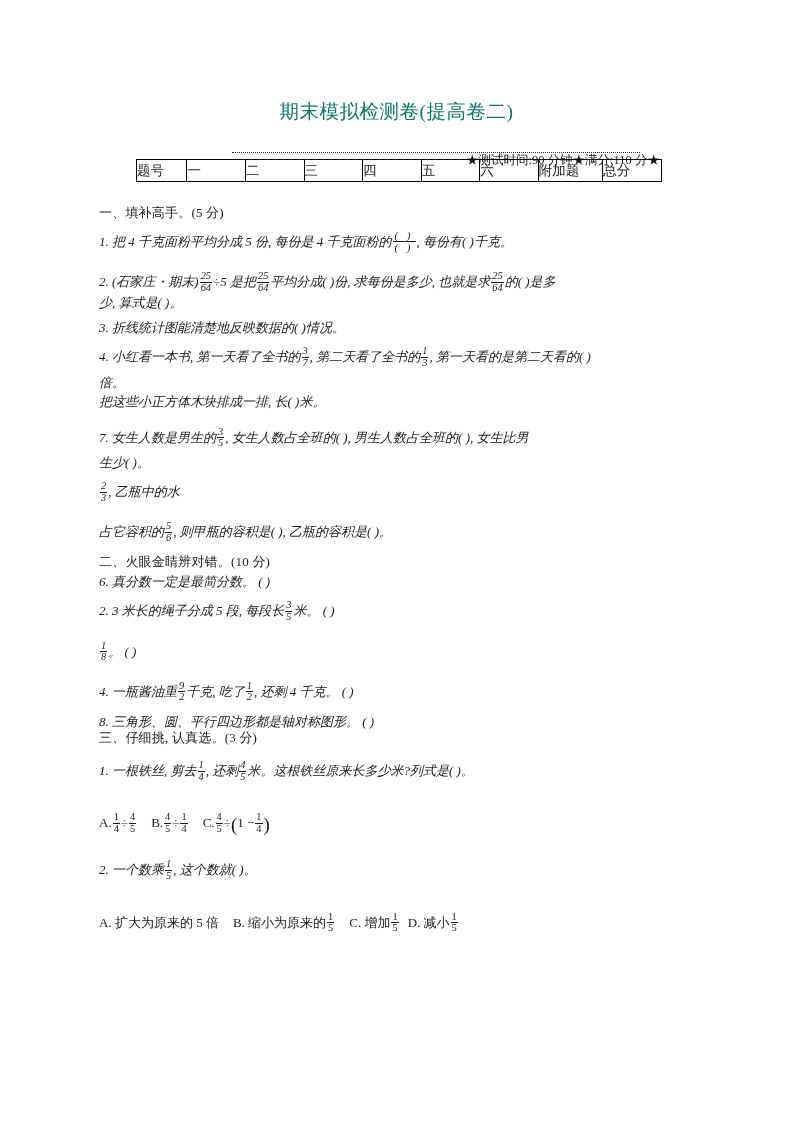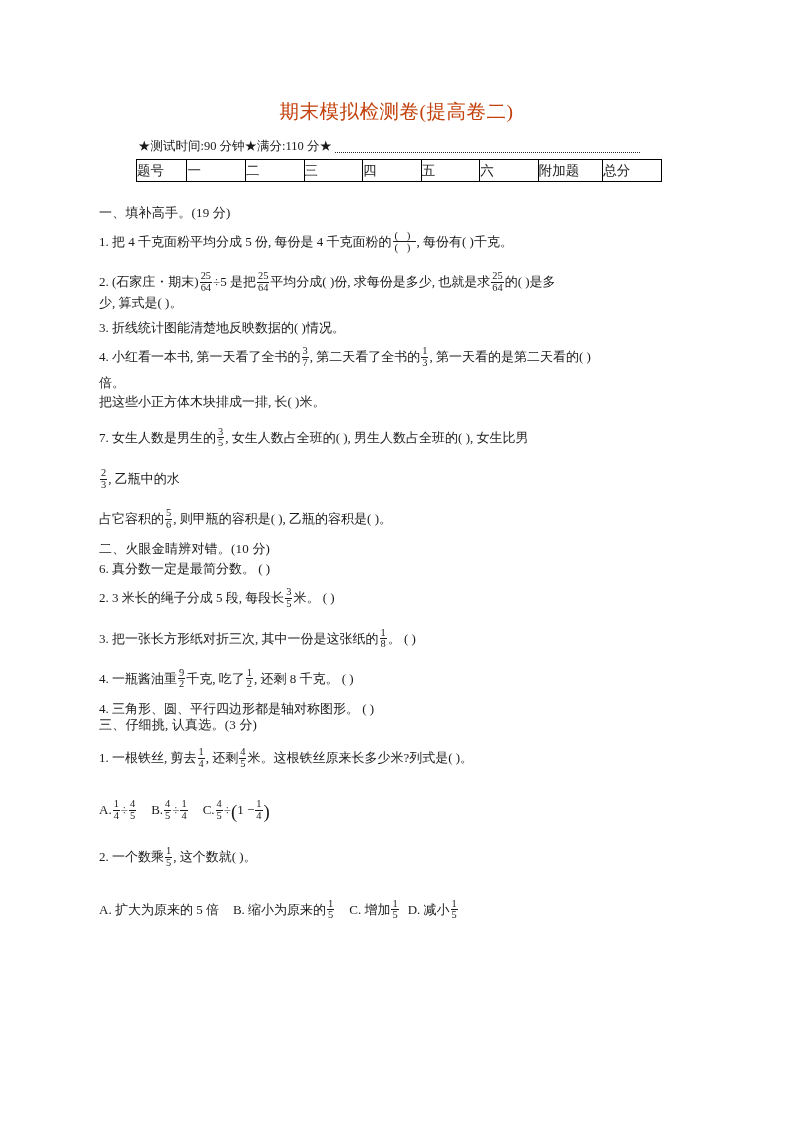--- a/index.html
+++ b/index.html
@@ -23,42 +23,42 @@
   }
 
   
   .doc-title {
     position: absolute;
     left: 0; top: 98px;
     width: 793px;
     text-align: center;
     font-size: 19.5px;
     letter-spacing: 0.5px;
-    color: #c2410c;
+    color: #0f766e;
   }
 
   
   .starline-wrap {
     position: absolute;
     left: 136px; top: 138px;
     width: 526px;
     height: 20px;
   }
   .dotted-rule {
     position: absolute;
     left: 96px;
     top: 14px;
     width: 408px;
     border-top: 1px dotted #2b2b2b;
   }
   .starline {
     position: absolute;
-    left: 0; top: 0;
+    left: 0; top: 14px;
     width: 526px;
-    text-align: left;
+    text-align: right;
     font-size: 12.5px;
     background: transparent;
   }
   .starline span.txt {
     background: #ffffff;
     padding: 0 2px;
   }
 
   
   .score-table {
@@ -100,21 +100,21 @@
     margin: 0;
     padding: 0;
   }
 
   
   .gap-lg { height: 18px; }
   .gap-md { height: 12px; }
   .gap-sm { height: 7px; }
   .gap-xs { height: 3px; }
 
-  .ln { display: block; white-space: nowrap; }
+  .ln { display: block; white-space: nowrap; font-style: italic; }
 
   
   .frac {
     display: inline-block;
     vertical-align: -0.42em;
     text-align: center;
     font-size: 0.80em;
     line-height: 1.02;
     margin: 0 1px;
   }
@@ -182,21 +182,21 @@
         <td>五</td>
         <td>六</td>
         <td>附加题</td>
         <td>总分</td>
       </tr>
     </tbody>
   </table>
 
   <div class="content">
 
-    <div class="sec-head">一、填补高手。(19 分)</div>
+    <div class="sec-head">一、填补高手。(5 分)</div>
 
     <div class="gap-sm"></div>
 
     <div class="q">
       <span class="ln">
         <span>1. 把 4 千克面粉平均分成 5 份, 每份是 4 千克面粉的</span><span class="frac paren"><span class="num">( )</span><span class="den">( )</span></span><span>, 每份有(      )千克。</span>
       </span>
     </div>
 
     <div class="gap-lg"></div>
@@ -235,20 +235,21 @@
     <div class="gap-sm"></div>
 
 
     <div class="gap-md"></div>
 
     <div class="q">
       <span class="ln">
         <span>7. 女生人数是男生的</span><span class="frac"><span class="num">3</span><span class="den">5</span></span><span>, 女生人数占全班的(             ), 男生人数占全班的(      ), 女生比男</span>
       </span>
       <span class="gap-sm" style="display:block"></span>
+      <span class="ln">生少(      )。</span>
     </div>
 
     <div class="gap-md"></div>
 
     <div class="q">
       <span class="ln">
         <span class="frac"><span class="num">2</span><span class="den">3</span></span><span>, 乙瓶中的水</span>
       </span>
       <span class="gap-lg" style="display:block"></span>
       <span class="ln">
@@ -271,36 +272,36 @@
     <div class="q">
       <span class="ln">
         <span>2. 3 米长的绳子分成 5 段, 每段长</span><span class="frac"><span class="num">3</span><span class="den">5</span></span><span>米。      (      )</span>
       </span>
     </div>
 
     <div class="gap-lg"></div>
 
     <div class="q">
       <span class="ln">
-        <span>3. 把一张长方形纸对折三次, 其中一份是这张纸的</span><span class="frac"><span class="num">1</span><span class="den">8</span></span><span>。      (      )</span>
-      </span>
-    </div>
-
-    <div class="gap-lg"></div>
-
-    <div class="q">
-      <span class="ln">
-        <span>4. 一瓶酱油重</span><span class="frac"><span class="num">9</span><span class="den">2</span></span><span>千克, 吃了</span><span class="frac"><span class="num">1</span><span class="den">2</span></span><span>, 还剩 8 千克。 (      )</span>
-      </span>
-    </div>
-
-    <div class="gap-md"></div>
-
-    <div class="q">
-      <span class="ln">4. 三角形、圆、平行四边形都是轴对称图形。       (      )</span>
+        <span class="frac"><span class="num">1</span><span class="den">8</span></span><span>。      (      )</span>
+      </span>
+    </div>
+
+    <div class="gap-lg"></div>
+
+    <div class="q">
+      <span class="ln">
+        <span>4. 一瓶酱油重</span><span class="frac"><span class="num">9</span><span class="den">2</span></span><span>千克, 吃了</span><span class="frac"><span class="num">1</span><span class="den">2</span></span><span>, 还剩 4 千克。 (      )</span>
+      </span>
+    </div>
+
+    <div class="gap-md"></div>
+
+    <div class="q">
+      <span class="ln">8. 三角形、圆、平行四边形都是轴对称图形。       (      )</span>
     </div>
 
     <div class="gap-xs"></div>
 
     <div class="sec-head">三、仔细挑, 认真选。(3 分)</div>
 
     <div class="gap-md"></div>
 
     <div class="q">
       <span class="ln">

